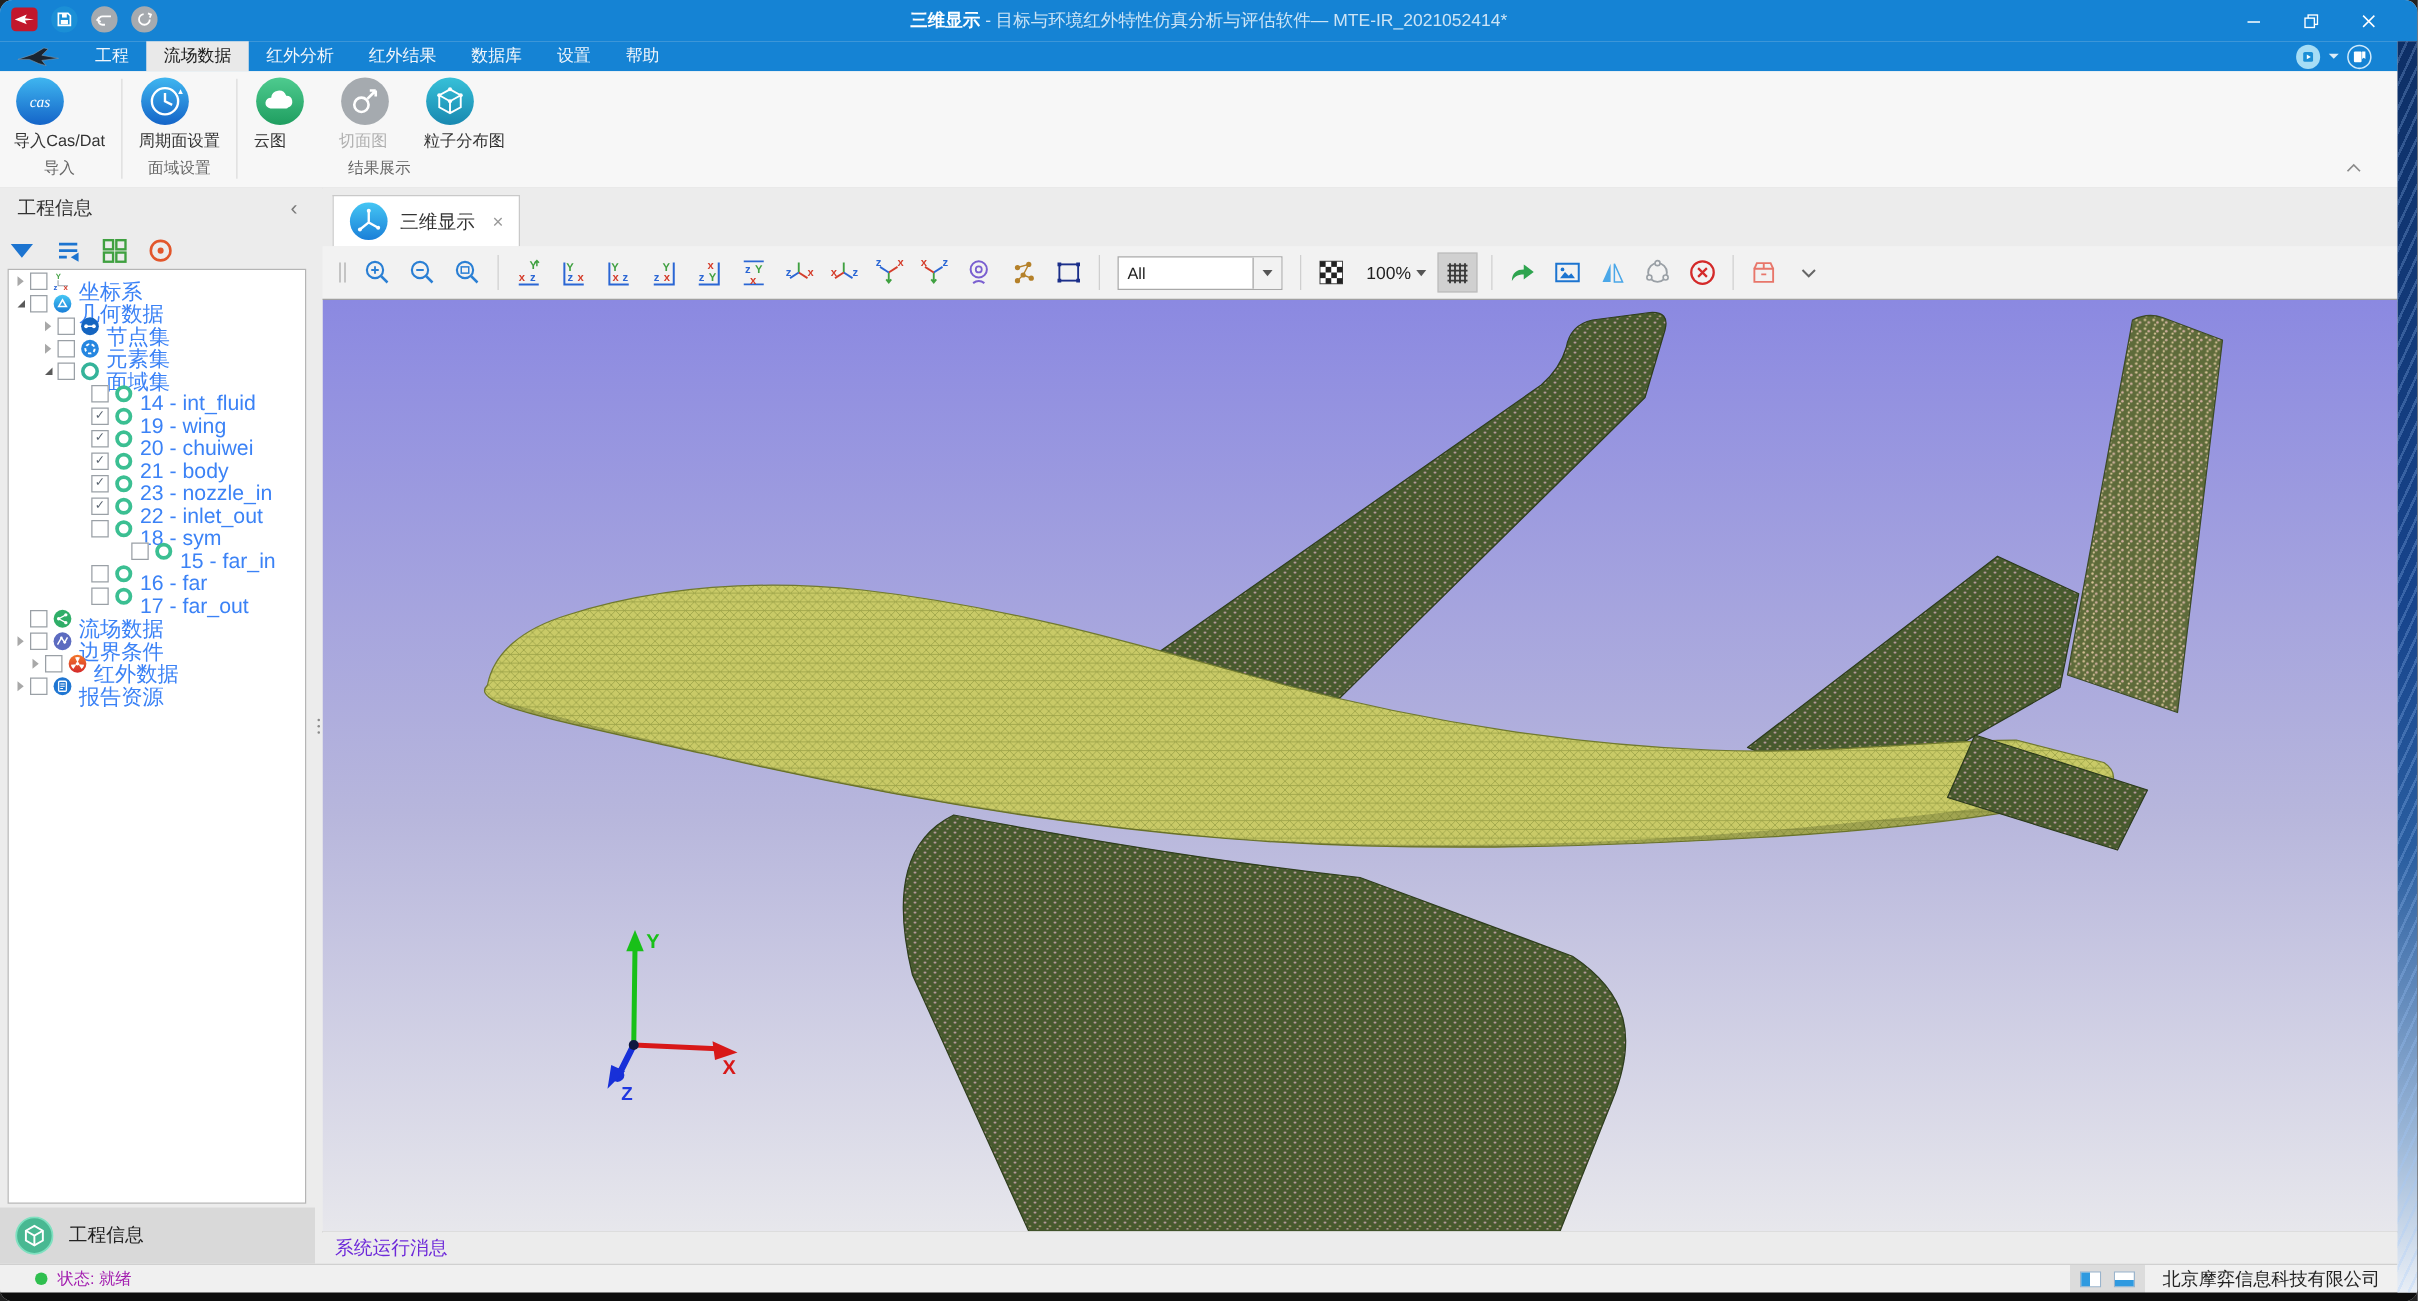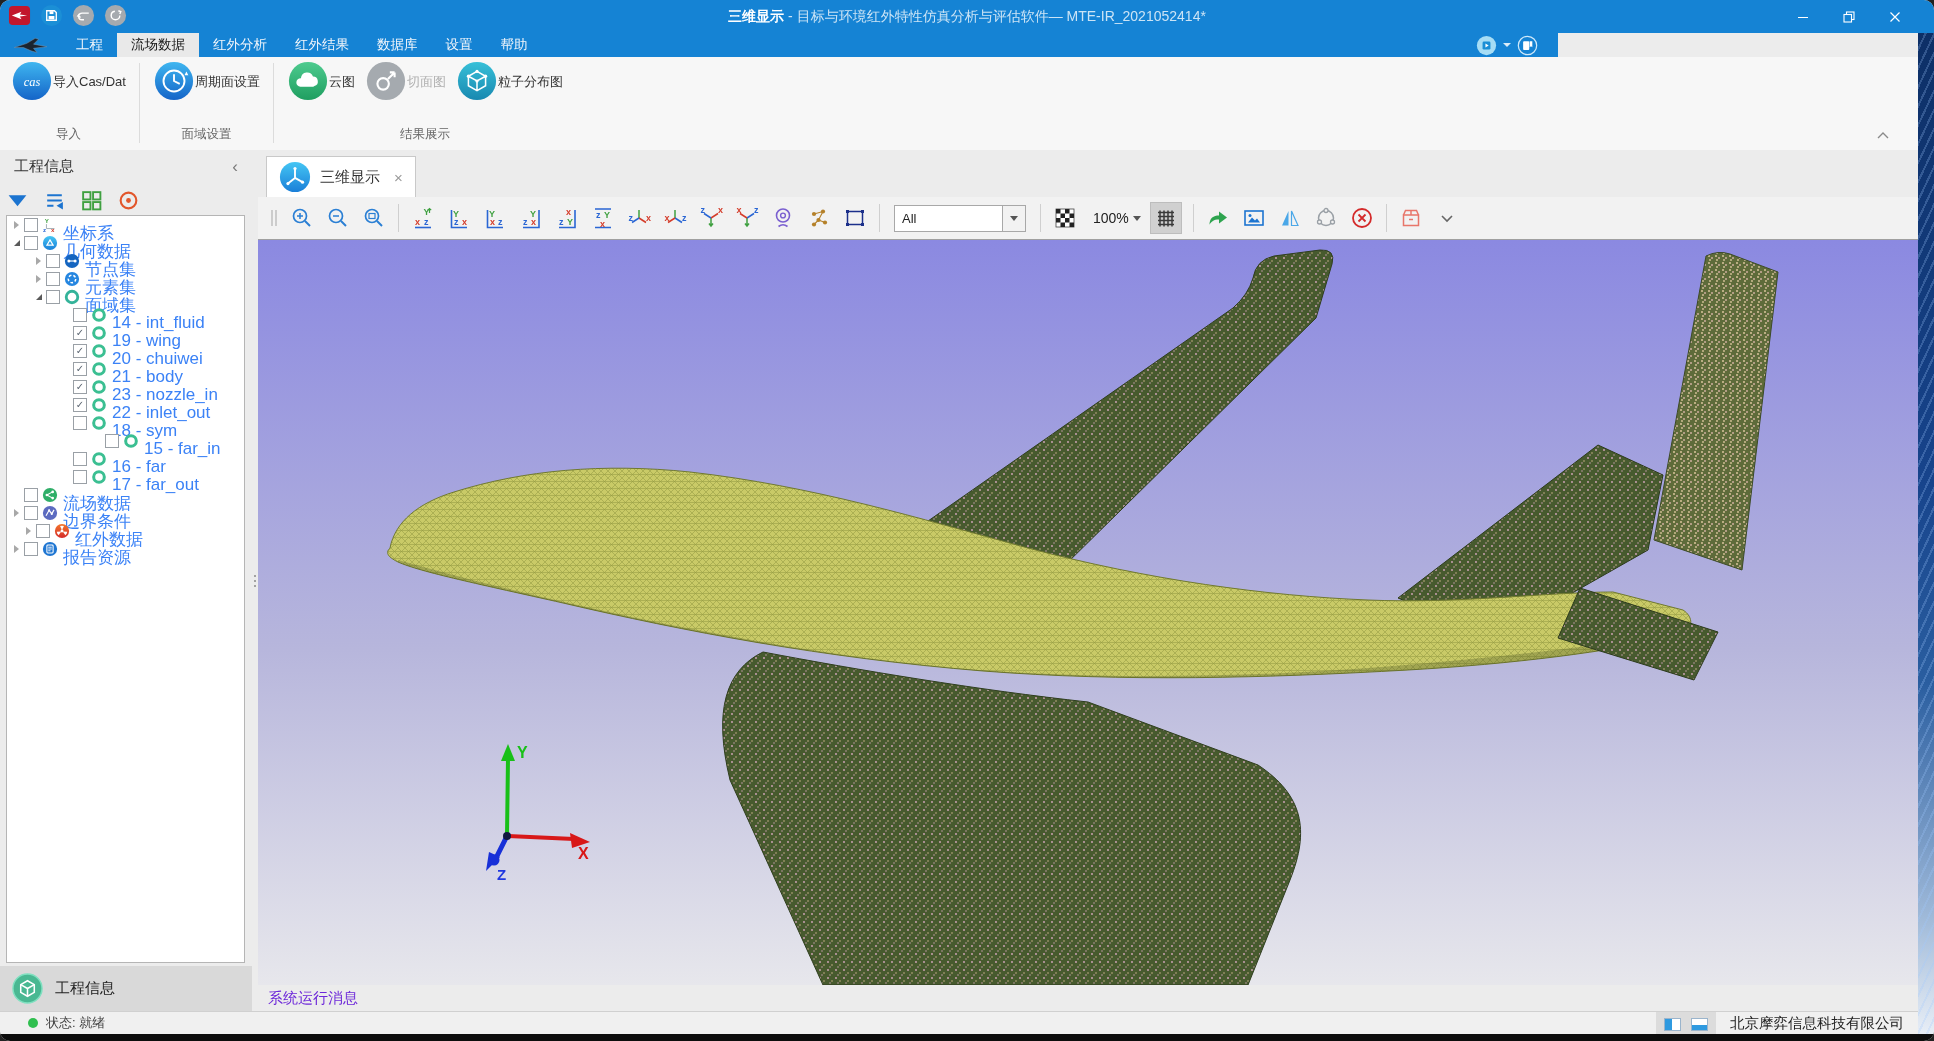--- a/index.html
+++ b/index.html
@@ -13,38 +13,38 @@
   #quick-access .qa{width:23px;height:23px;display:inline-block;cursor:pointer;}
   #quick-access .qa svg{width:100%;height:100%;}
   #title-text{position:absolute;left:0;right:0;top:0;height:33px;display:flex;align-items:center;
               justify-content:center;font-size:14px;pointer-events:none;}
   #title-text .doc{color:#ffffff;font-weight:700;}
   #title-text .suffix{color:rgba(255,255,255,.78);margin-left:4px;font-weight:400;}
   #win-controls{position:absolute;right:16px;top:0;height:33px;display:flex;}
   .winbtn{width:46px;height:33px;display:flex;align-items:center;justify-content:center;color:#fff;cursor:pointer;}
   .winbtn svg{width:12px;height:12px;}
   
-  #menubar{position:absolute;left:0;top:33px;width:1558px;height:24px;background:#1583d4;
+  #menubar{position:absolute;left:0;top:33px;width:1918px;height:24px;background:#1583d4;
            display:flex;align-items:stretch;}
   #app-logo{width:62px;display:flex;align-items:center;justify-content:center;}
   #app-logo svg{width:44px;height:20px;}
   .menu-item{padding:0 14px;display:flex;align-items:center;color:#f2f6fb;font-size:13.5px;cursor:pointer;}
   .menu-item.active{background:#e9e9e9;color:#1a1a1a;}
   #menubar-right{position:absolute;right:20px;top:0;height:24px;display:flex;align-items:center;gap:6px;}
   #menubar-right .mricon{width:21px;height:21px;cursor:pointer;}
   #menubar-right .mricon svg{width:100%;height:100%;}
   #menubar-right .mrcaret{width:0;height:0;border-left:4px solid transparent;border-right:4px solid transparent;
         border-top:4px solid #dcecf8;cursor:pointer;}
   
   #ribbon{position:absolute;left:0;top:57px;width:1918px;height:93px;background:#f7f7f7;
           border-bottom:1px solid #d5d5d5;}
   #ribbon-inner{position:absolute;left:0;top:0;height:92px;display:flex;align-items:stretch;}
   .rgroup{display:flex;flex-direction:column;align-items:center;padding:0 6px;}
   .rgroup-buttons{display:flex;flex:1;align-items:flex-start;padding-top:3px;}
-  .rbtn{display:flex;flex-direction:row;align-items:center;width:auto;min-width:58px;padding:0 5px;cursor:pointer;}
+  .rbtn{display:flex;flex-direction:column;width:auto;min-width:58px;padding:0 5px;cursor:pointer;}
   .rbtn .ric{width:42px;height:42px;}
   .rbtn .ric svg{width:42px;height:42px;}
   .rbtn .rlabel{font-size:13px;color:#333;margin-top:2px;white-space:nowrap;}
   .rbtn.disabled .rlabel{color:#b0b0b0;}
   .rgroup-label{font-size:12.5px;color:#666;padding:2px 0 6px 0;}
   .rsep{width:1px;background:#dcdcdc;margin:6px 2px;}
   #ribbon-collapse{position:absolute;right:28px;bottom:6px;cursor:pointer;}
   
   #left-panel{position:absolute;left:0;top:150px;width:252px;height:861px;background:#ececec;}
   #panel-header{position:absolute;left:0;top:0;width:252px;height:33px;display:flex;align-items:center;}
@@ -101,21 +101,21 @@
             border-bottom:1px solid #9a9a9a;box-sizing:content-box;}
   #viewport svg{display:block;}
   #message-bar{position:absolute;left:0;top:835px;width:1660px;height:26px;background:#ececec;
                display:flex;align-items:center;}
   #message-bar span{font-size:15px;color:#6d28d9;margin-left:10px;}
   
   #statusbar{position:absolute;left:0;top:1011px;width:1918px;height:23px;background:#f0f0f0;
              border-top:1px solid #d0d0d0;display:flex;align-items:center;box-sizing:border-box;}
   #status-left{display:flex;align-items:center;margin-left:28px;}
   #status-dot{width:10px;height:10px;border-radius:50%;background:#2fbf4f;margin-right:8px;}
-  #status-text{font-size:13px;color:#404040;}
+  #status-text{font-size:13px;color:#a21caf;}
   #status-right{position:absolute;right:14px;display:flex;align-items:center;}
   #layout-chip{background:#dcdcdc;height:23px;display:flex;align-items:center;padding:0 8px;gap:10px;margin-right:14px;}
   #layout-chip .lyi{width:17px;height:13px;cursor:pointer;}
   #company{font-size:14.5px;color:#222;}
   #bottomstrip{position:absolute;left:0;top:1034px;width:1934px;height:7px;background:#0d0d0d;}
   #desktopstrip{position:absolute;left:1918px;top:33px;width:16px;height:1001px;
       background:linear-gradient(180deg,#0d2f66 0%,#17448c 45%,#2a5ea0 65%,#9db8d8 88%,#e8eef6 100%);}
   #desktopstrip:after{content:"";position:absolute;inset:0;
       background:repeating-linear-gradient(115deg,rgba(255,255,255,0) 0 6px,rgba(160,200,255,.25) 6px 8px);}
   

